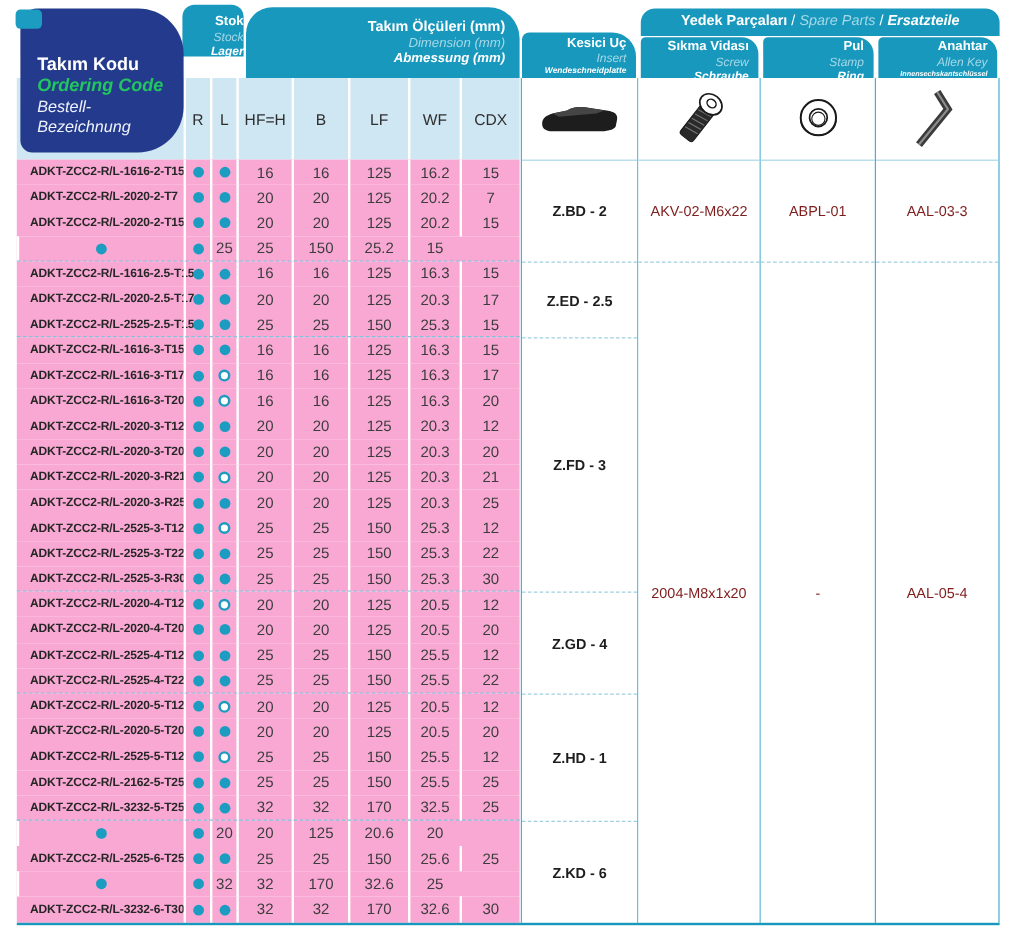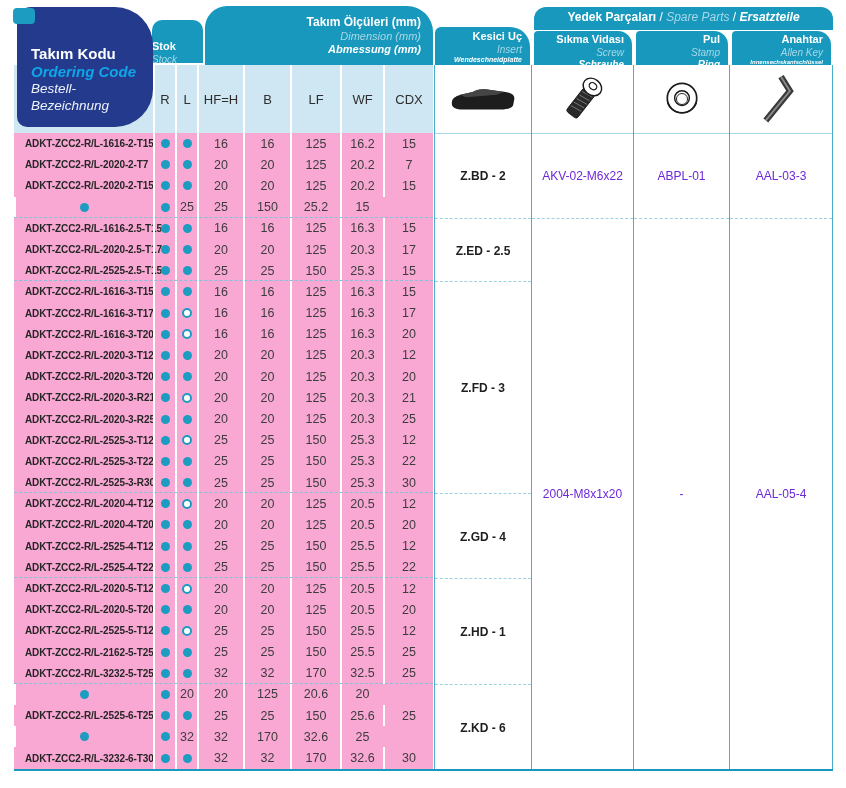--- a/index.html
+++ b/index.html
@@ -3,30 +3,30 @@
 <meta charset="utf-8">
 <style>
   html,body{margin:0;padding:0;background:#fff;}
   .page{position:relative;width:846px;height:788px;background:#fff;
         font-family:"Liberation Sans",sans-serif;overflow:hidden;}
 
   
   .navy{position:absolute;left:17px;top:7px;width:136px;height:120px;background:#243a8c;
         border-radius:14px 38px 38px 10px;color:#fff;padding:38px 0 0 14px;box-sizing:border-box;z-index:2;}
   .navy .l1{font-size:15px;font-weight:bold;line-height:1.2;}
-  .navy .l2{font-size:15px;font-weight:bold;font-style:italic;color:#0ea5e9;line-height:1.2;}
+  .navy .l2{font-size:15px;font-weight:bold;font-style:italic;color:#22c55e;line-height:1.2;}
   .navy .l3{font-size:13.5px;font-style:italic;color:#eef2fb;line-height:1.25;}
   .sq{position:absolute;left:13px;top:8px;width:22px;height:16px;background:#1b9cc0;border-radius:4px;z-index:3;}
 
   
   .thead{position:absolute;background:#1898bc;color:#fff;box-sizing:border-box;}
   .tr-l{font-size:11px;font-weight:bold;line-height:1.25;}
   .en-l{font-size:10px;font-style:italic;color:#a5d8e8;line-height:1.2;}
   .de-l{font-size:10px;font-style:italic;font-weight:bold;line-height:1.2;}
-  .stok{left:152px;top:20px;width:51px;height:43px;border-radius:10px 10px 0 0;text-align:left;padding-top:20px;}
+  .stok{left:152px;top:4px;width:51px;height:43px;border-radius:10px 10px 0 0;text-align:right;padding-top:8px;}
   .dims{left:205px;top:6px;width:228px;height:59px;border-radius:22px 26px 0 0;text-align:right;padding:9px 12px 0 0;}
   .dims .tr-l{font-size:12px;}
   .dims .en-l,.dims .de-l{font-size:11px;}
   .inshdr{left:435px;top:27px;width:95px;height:38px;border-radius:6px 20px 0 0;text-align:right;padding:3px 8px 0 0;}
   .inshdr .de-l{font-size:7px;}
   .banner{left:534px;top:7px;width:299px;height:23px;border-radius:12px 12px 0 0;text-align:center;
           line-height:21px;font-size:12px;}
   .banner .b-tr{font-weight:bold;}
   .banner .b-en{font-style:italic;color:#a5d8e8;}
   .banner .b-de{font-style:italic;font-weight:bold;}
@@ -57,21 +57,21 @@
 
   
   .rc{position:absolute;top:65px;height:704px;box-sizing:border-box;background:#fff;border-right:1px solid #49b0cc;}
   .rc-insert{left:434px;width:98px;border-left:1px solid #49b0cc;}
   .rc-screw{left:532px;width:102px;}
   .rc-pul{left:634px;width:96px;}
   .rc-key{left:730px;width:103px;}
   .imgcell{height:68px;border-bottom:1px solid #a9d8e8;display:flex;align-items:center;justify-content:center;}
   .icell,.scell{display:flex;align-items:center;justify-content:center;position:relative;box-sizing:border-box;text-align:center;}
   .icell{font-weight:bold;font-size:12px;color:#1e1e1e;}
-  .scell{font-size:12px;color:#6d28d9;}
+  .scell{font-size:12px;color:#7f1d1d;}
   .dtop::before{content:"";position:absolute;left:0;right:0;top:-1px;border-top:1px dashed #9dd0e2;}
   .h84{height:84.8px}.h63{height:63.6px}.h212{height:212px}.h106{height:106px}.h551{height:551.2px}
 
   .bline{position:absolute;left:14px;top:769px;width:819px;height:2px;background:#1898bc;}
 </style>
 </head>
 <body>
 
 <div class="page">
 

